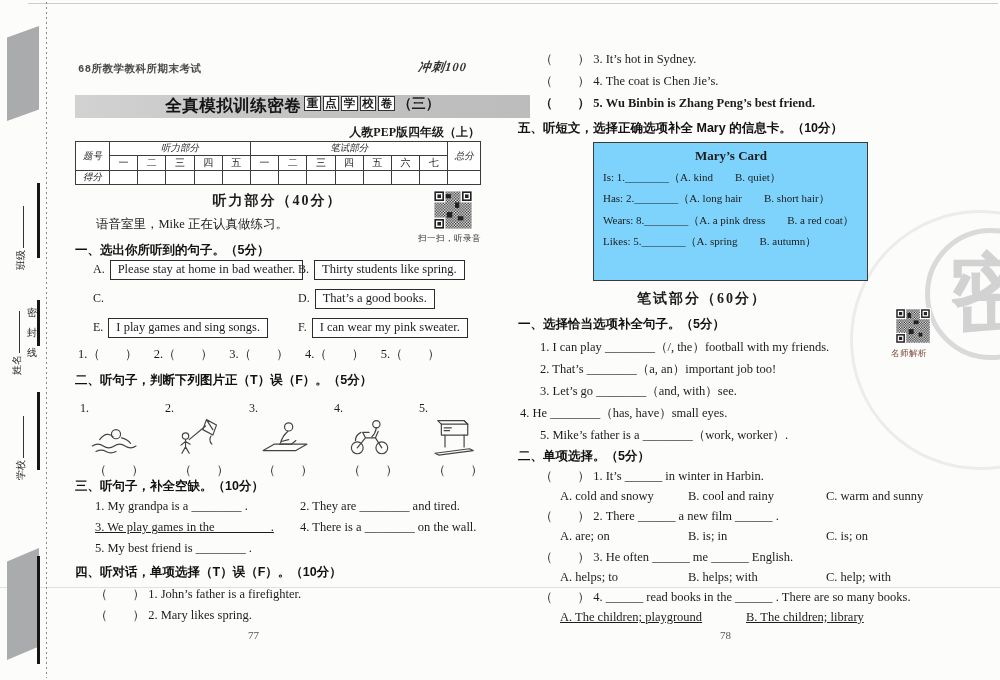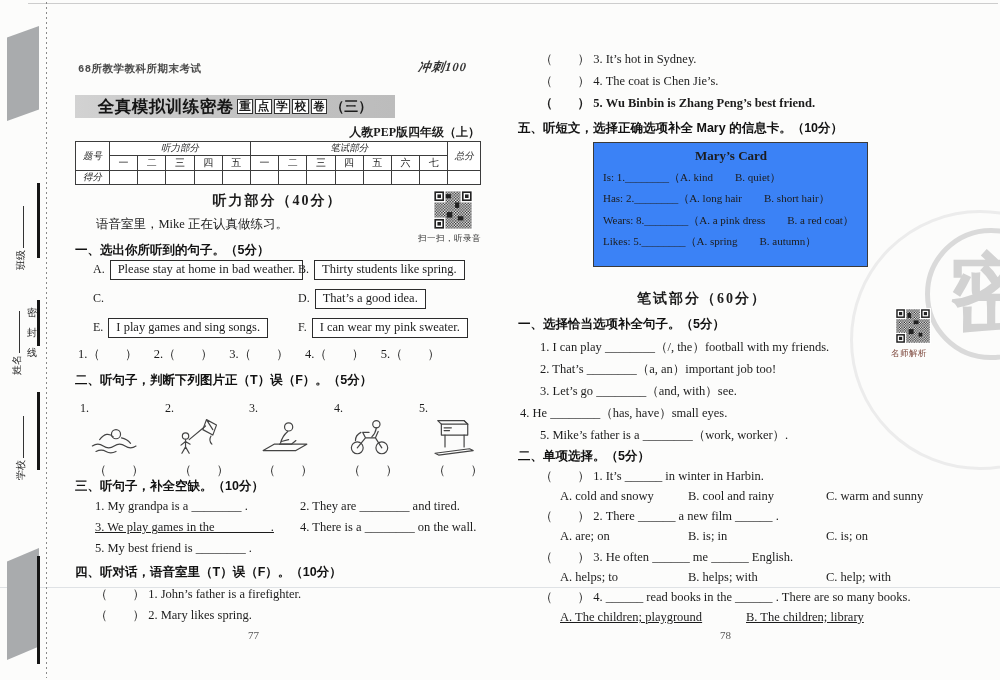--- a/index.html
+++ b/index.html
@@ -30,23 +30,23 @@
   .spine-rot { transform:rotate(-90deg); transform-origin:0 0; white-space:nowrap;
     font-size:10px; color:#222; font-family:"Liberation Sans","DejaVu Sans",sans-serif; }
   .sblank { display:inline-block; width:42px; height:9px; border-bottom:1px solid #333; margin-left:2px; }
   .sealch { left:27px; font-size:10px; color:#222; font-family:"Liberation Sans","DejaVu Sans",sans-serif; }
 
   
   .brand { left:78px; top:62px; font-size:10.5px; font-weight:700; letter-spacing:.5px; color:#4a4a4a;
            font-family:Liberation Mono, monospace; }
   .corner { left:418px; top:59px; font-size:12.5px; font-style:italic; font-weight:700; color:#333;
             transform:skewX(-6deg); letter-spacing:1px; }
-  .titlebar { left:75px; top:95px; width:320px; height:23px;
+  .titlebar { left:75px; top:95px; width:455px; height:23px;
     background:linear-gradient(90deg,#d2d2d2,#c2c2c2 55%,#bcbcbc);
-    display:flex; align-items:center; justify-content:center; }
+    display:flex; justify-content:center; }
   .title-main { font-size:16.5px; font-weight:700; letter-spacing:.5px; color:#151515; }
   .badge { display:inline-block; border:1px solid #333; font-size:11.5px; font-weight:700;
            line-height:13px; padding:0 1.5px; margin:0 1px; vertical-align:2px; background:#fff; }
   .title-suffix { font-size:14px; font-weight:700; }
   .subtitle { left:75px; top:124px; width:405px; text-align:right; font-weight:700; font-size:12px; }
 
   
   table.score { border-collapse:collapse; table-layout:fixed; width:405px; background:#fff; }
   table.score td { border:1px solid #3c3c3c; text-align:center; height:12px; font-size:9.5px;
                    font-style:italic; padding:0; color:#222; }
@@ -62,21 +62,21 @@
 
   .qr-cap { font-size:8.5px; color:#333; letter-spacing:.5px; }
   .pic-num { font-size:12px; }
   .pic-slot { font-size:12.5px; }
   .choices3 { display:grid; grid-template-columns:128px 138px auto; font-size:12.5px; }
   .choices2 { display:grid; grid-template-columns:186px auto; font-size:12.5px;text-decoration:underline; }
   .slotrow  { white-space:nowrap; font-size:12.5px; }
   .pageno { font-size:11px; color:#555; }
 
   
-  .card { left:593px; top:142px; width:275px; height:125px; border:1.2px solid #3a3a3a; background:#3b82f6;
+  .card { left:593px; top:142px; width:275px; height:139px; border:1.2px solid #3a3a3a; background:#7dd3fc;
           padding:5px 0 0 9px; }
   .card-title { width:256px; text-align:center; font-weight:700; font-size:13px; margin-bottom:3px; }
   .card-row { font-size:11px; line-height:21.4px; white-space:nowrap; }
 
   svg.doodle { stroke:#444; fill:none; stroke-width:1.3; stroke-linecap:round; stroke-linejoin:round; }
 </style>
 </head>
 <body>
 
 <div class="abs topline"></div>
@@ -211,21 +211,21 @@
 </div>
 <div class="abs optgrp" style="left:298px;top:260px;">
   <span class="optlabel">B.</span>
   <span class="optbox">Thirty students like spring.</span>
 </div>
 <div class="abs optgrp" style="left:93px;top:289px;">
   <span class="optlabel">C.</span>
 </div>
 <div class="abs optgrp" style="left:298px;top:289px;">
   <span class="optlabel">D.</span>
-  <span class="optbox">That’s a good idea.</span>
+  <span class="optbox">That’s a good books.</span>
 </div>
 <div class="abs optgrp" style="left:93px;top:318px;">
   <span class="optlabel">E.</span>
   <span class="optbox">I play games and sing songs.</span>
 </div>
 <div class="abs optgrp" style="left:298px;top:318px;">
   <span class="optlabel">F.</span>
   <span class="optbox">I can wear my pink sweater.</span>
 </div>
 
@@ -297,21 +297,21 @@
   <div class="pic-slot" style="text-align:center;margin-top:2px;">（　　）</div>
 </div>
 
 <div class="abs cnh" style="left:75px;top:478px;">三、听句子，补全空缺。（10分）</div>
 <div class="abs en" style="left:95px;top:499px;">1. My grandpa is a ________ .</div>
 <div class="abs en" style="left:300px;top:499px;">2. They are ________ and tired.</div>
 <div class="abs en" style="left:95px;top:520px;text-decoration:underline;">3. We play games in the ________ .</div>
 <div class="abs en" style="left:300px;top:520px;">4. There is a ________ on the wall.</div>
 <div class="abs en" style="left:95px;top:541px;">5. My best friend is ________ .</div>
 
-<div class="abs cnh" style="left:75px;top:564px;">四、听对话，语音室里（T）误（F）。（10分）</div>
+<div class="abs cnh" style="left:75px;top:564px;">四、听对话，单项选择（T）误（F）。（10分）</div>
 <div class="abs slotrow" style="left:95px;top:586px;">
   <span>（　　）</span>
   <span>1. John’s father is a firefighter.</span>
 </div>
 <div class="abs slotrow" style="left:95px;top:607px;">
   <span>（　　）</span>
   <span>2. Mary likes spring.</span>
 </div>
 
 <div class="abs pageno" style="left:248px;top:629px;">77</div>

